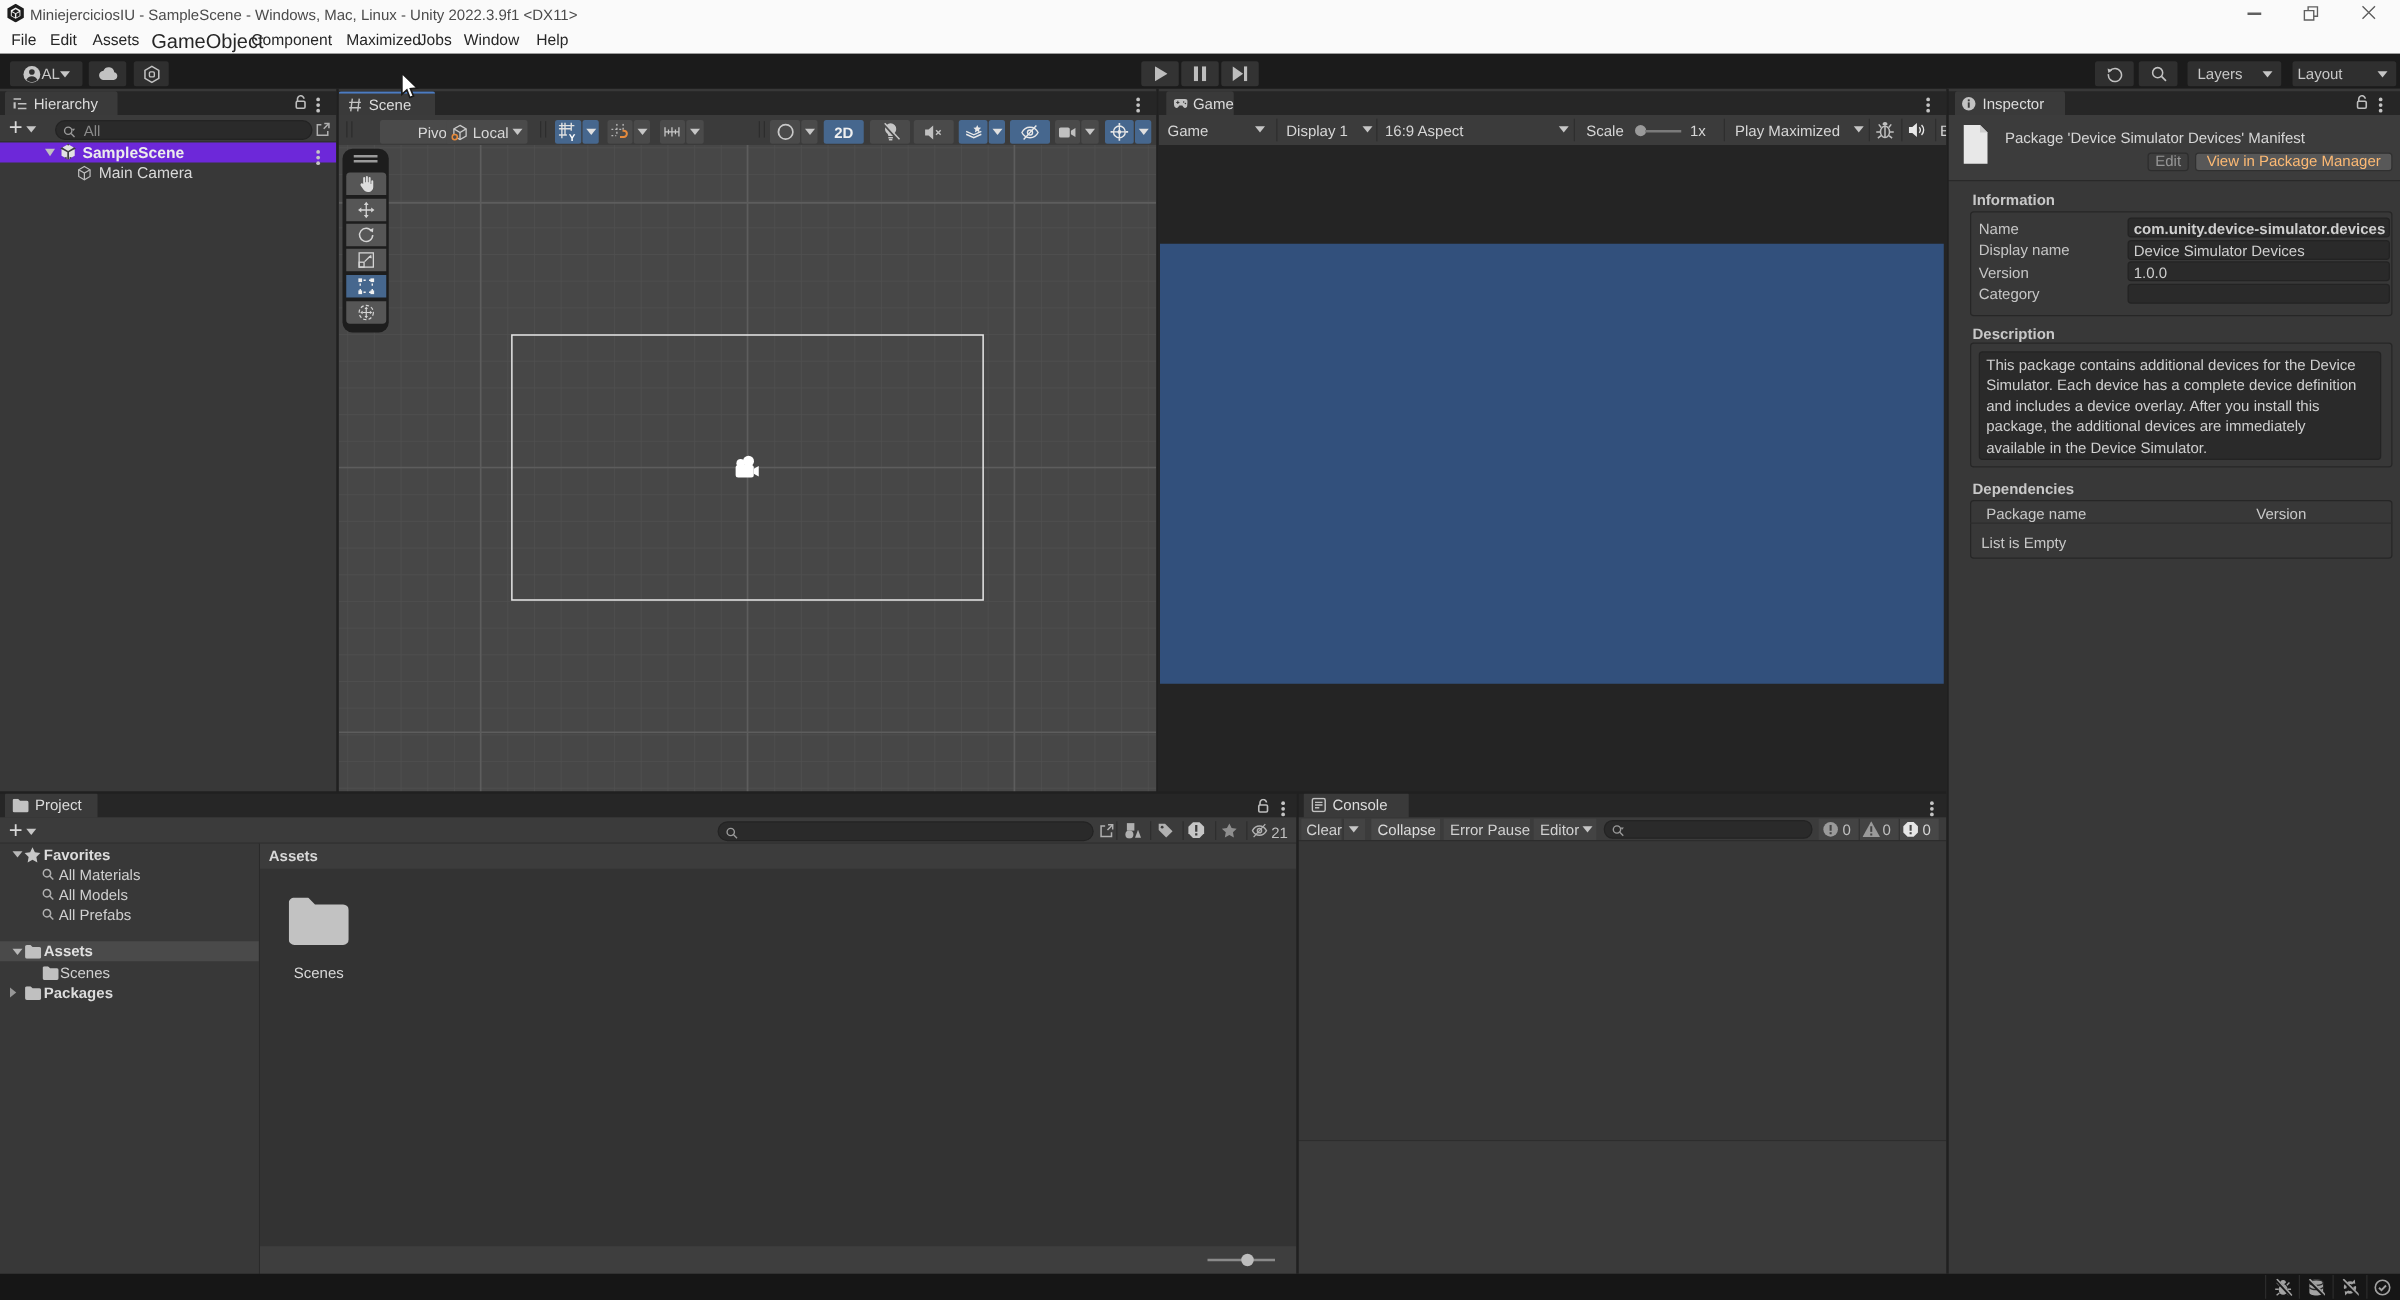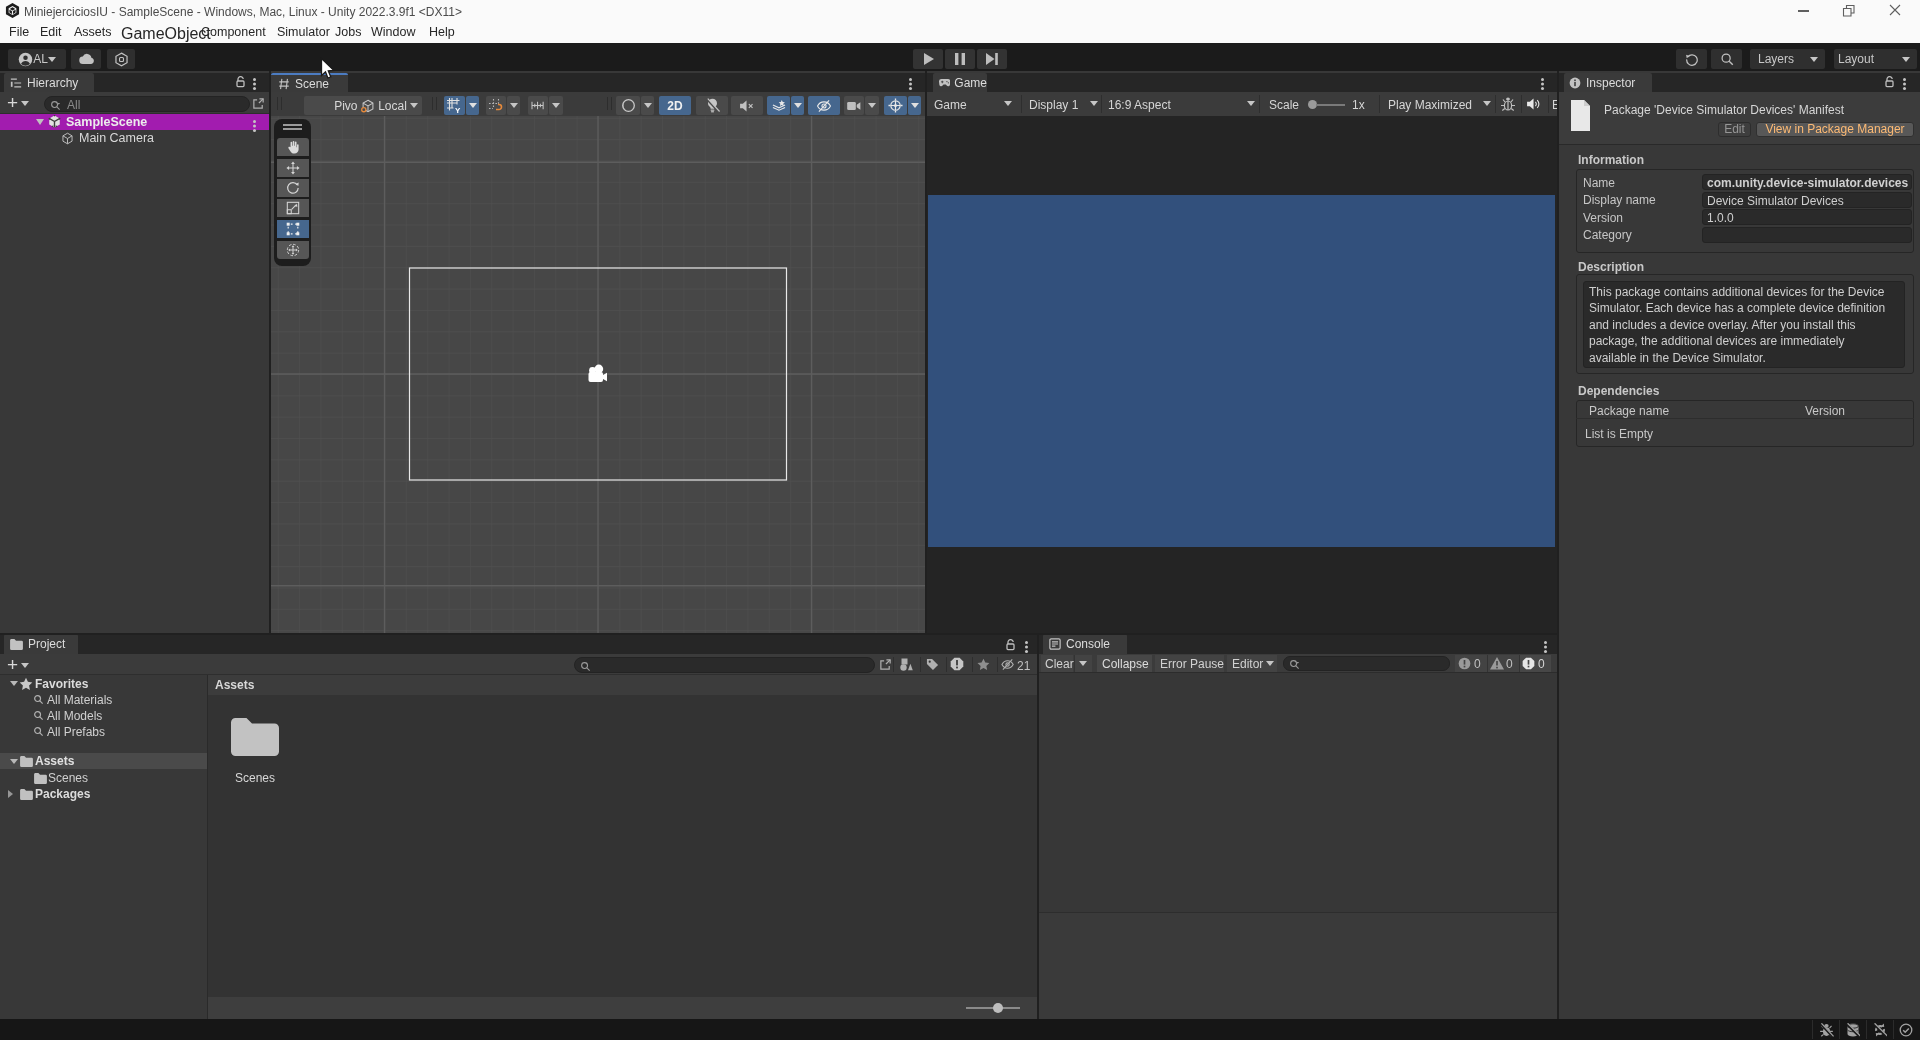--- a/index.html
+++ b/index.html
@@ -37,21 +37,21 @@
   </svg>
 <svg class="abs" style="left:1889px;top:4px;" width="12" height="12" viewBox="0 0 12 12">
     <path stroke="#5f5f5f" stroke-width="1.1" d="M1 1l10 10M11 1L1 11"></path>
   </svg>
 
 <div class="txt" style="top:25px;left:9px;color:#262626;font-size:12.5px;">File</div>
 <div class="txt" style="top:25px;left:40px;color:#262626;font-size:12.5px;">Edit</div>
 <div class="txt" style="top:25px;left:74px;color:#262626;font-size:12.5px;">Assets</div>
 <div class="txt" style="top:25px;left:121px;color:#262626;font-size:16px;">GameObject</div>
 <div class="txt" style="top:25px;left:201px;color:#262626;font-size:12.5px;">Component</div>
-<div class="txt" style="top:25px;left:277px;color:#262626;font-size:12.5px;">Simulator</div>
+<div class="txt" style="top:25px;left:277px;color:#262626;font-size:12.5px;">Maximized</div>
 <div class="txt" style="top:25px;left:335px;color:#262626;font-size:12.5px;">Jobs</div>
 <div class="txt" style="top:25px;left:371px;color:#262626;font-size:12.5px;">Window</div>
 <div class="txt" style="top:25px;left:429px;color:#262626;font-size:12.5px;">Help</div>
 
 <div class="abs" style="left:0;top:43px;width:1920px;height:28px;background:#1b1b1b;"></div>
 <div class="btn" style="left:8px;top:49px;width:58px;height:20px;background:#2f2f2f;">
 <svg width="15" height="15" viewBox="0 0 16 16">
       <circle cx="8" cy="8" r="7.2" fill="#c6c6c6"></circle>
       <circle cx="8" cy="6" r="2.4" fill="#2f2f2f"></circle>
       <path fill="#2f2f2f" d="M3.2 12.8c.9-2.2 2.6-3.3 4.8-3.3s3.9 1.1 4.8 3.3a7.2 7.2 0 0 1-9.6 0z"></path>
@@ -135,21 +135,21 @@
     </svg>
 <span style="position:absolute;left:22px;top:1px;color:#8a8a8a;">All</span>
 </div>
 <svg class="abs" style="left:252px;top:97px;" width="13" height="13" viewBox="0 0 14 14">
     <path fill="none" stroke="#b0b0b0" stroke-width="1.3" d="M5.5 3H2v9h9V8.5"></path>
     <path fill="none" stroke="#b0b0b0" stroke-width="1.3" d="M8 2h4v4"></path>
     <path stroke="#b0b0b0" stroke-width="1.3" d="M12 2L7.5 6.5"></path>
   </svg>
 
 <div class="abs" style="left:0;top:115px;width:269px;height:519px;background:#383838;"></div>
-<div class="abs" style="left:0;top:114px;width:269px;height:16px;background:#a21caf;">
+<div class="abs" style="left:0;top:114px;width:269px;height:16px;background:#6d28d9;">
 <div style="position:absolute;left:36px;top:5px;width:0;height:0;border-left:4.5px solid transparent;border-right:4.5px solid transparent;border-top:6px solid #c0c0c0;"></div>
 <svg style="position:absolute;left:48px;top:1px;" width="13" height="13" viewBox="0 0 32 32">
       <path fill="#e2e2e2" d="M16 1l13 7.5v15L16 31 3 23.5v-15z"></path>
       <g stroke="#3f3f3f" stroke-width="3.4" fill="none">
         <path d="M16 16v15M16 16L3 8.5M16 16L29 8.5"></path>
       </g>
       <g fill="#3f3f3f">
         <path d="M13.5 0h5l-2.5 4.5z"></path>
         <path d="M0.5 9.5l4.5-2.5 0 5z"></path>
         <path d="M31.5 9.5l-4.5-2.5 0 5z"></path>

